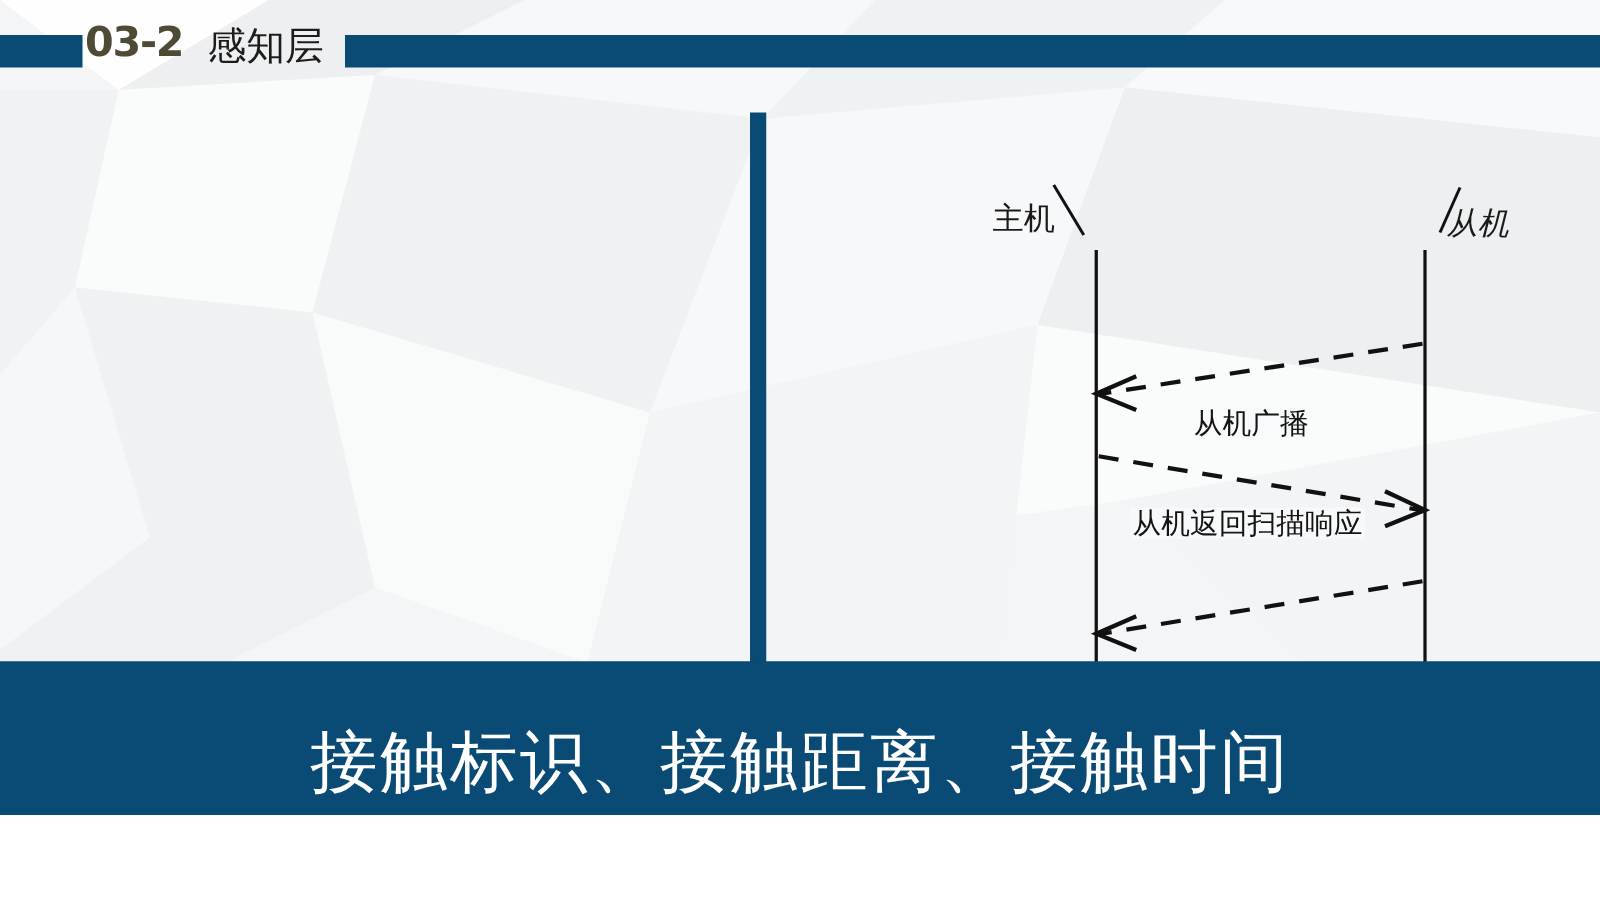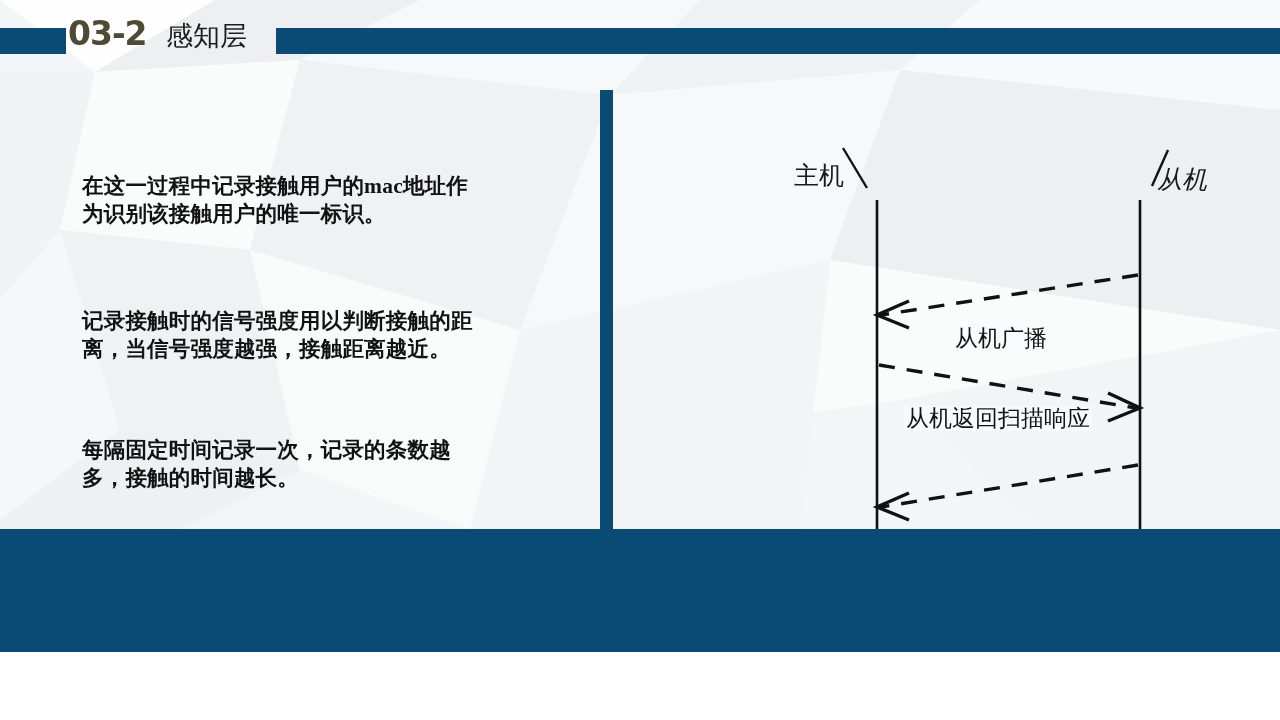--- a/index.html
+++ b/index.html
@@ -46,21 +46,21 @@
     font-weight: 700;
     font-size: 33px;
     letter-spacing: -1px;
     color: #4e4a33;
     line-height: 1;
   }
   .header-title {
     position: absolute;
     left: 166px;
     top: 22px;
-    font-size: 27px;
+    font-size: 31px;
     color: #1c1c1c;
     line-height: 1;
     font-family: "DejaVu Sans", sans-serif;
   }
 
   
   .v-divider {
     position: absolute;
     left: 600px;
     top: 90px;
@@ -171,25 +171,20 @@
     <polygon points="620,440 900,400 1040,530 700,530" fill="#f3f4f5" opacity="0.8"></polygon>
   </svg>
 
   <div class="header-bar header-bar-left"></div>
   <div class="header-bar header-bar-right"></div>
   <div class="header-number">03-2</div>
   <div class="header-title">感知层</div>
 
   <div class="v-divider"></div>
 
-  <div class="text-col">
-    <p class="para p1">在这一过程中记录接触用户的mac地址作为识别该接触用户的唯一标识。</p>
-    <p class="para p2">记录接触时的信号强度用以判断接触的距离，当信号强度越强，接触距离越近。</p>
-    <p class="para p3">每隔固定时间记录一次，记录的条数越多，接触的时间越长。</p>
-  </div>
 
   <div id="seq">
 
     <span class="actor-label actor-master">主机</span>
     <span class="actor-label actor-slave">从机</span>
 
     <svg width="667" height="470" viewBox="0 0 667 470" style="position:absolute;left:0;top:0;">
 
       <line x1="202" y1="88" x2="226" y2="128" stroke="#111111" stroke-width="2.4"></line>
       <line x1="527" y1="90" x2="511" y2="126" stroke="#111111" stroke-width="2.4"></line>
@@ -206,14 +201,15 @@
       <line x1="497" y1="405" x2="240" y2="447" stroke="#111111" stroke-width="3.4" stroke-dasharray="16 12" stroke-linecap="butt"></line>
       <polyline points="268,433 236,447 268,460" fill="none" stroke="#111111" stroke-width="3.4" stroke-linejoin="miter" stroke-linecap="butt"></polyline>
     </svg>
 
     <span class="msg-label msg1">从机广播</span>
     <span class="msg-label msg2">从机返回扫描响应</span>
     <span class="msg-label msg3">从机返回扫描响应</span>
   </div>
 
   <div class="bottom-banner"></div>
+  <div class="banner-text">接触标识、接触距离、接触时间</div>
 
 </div>
 
 </body></html>

